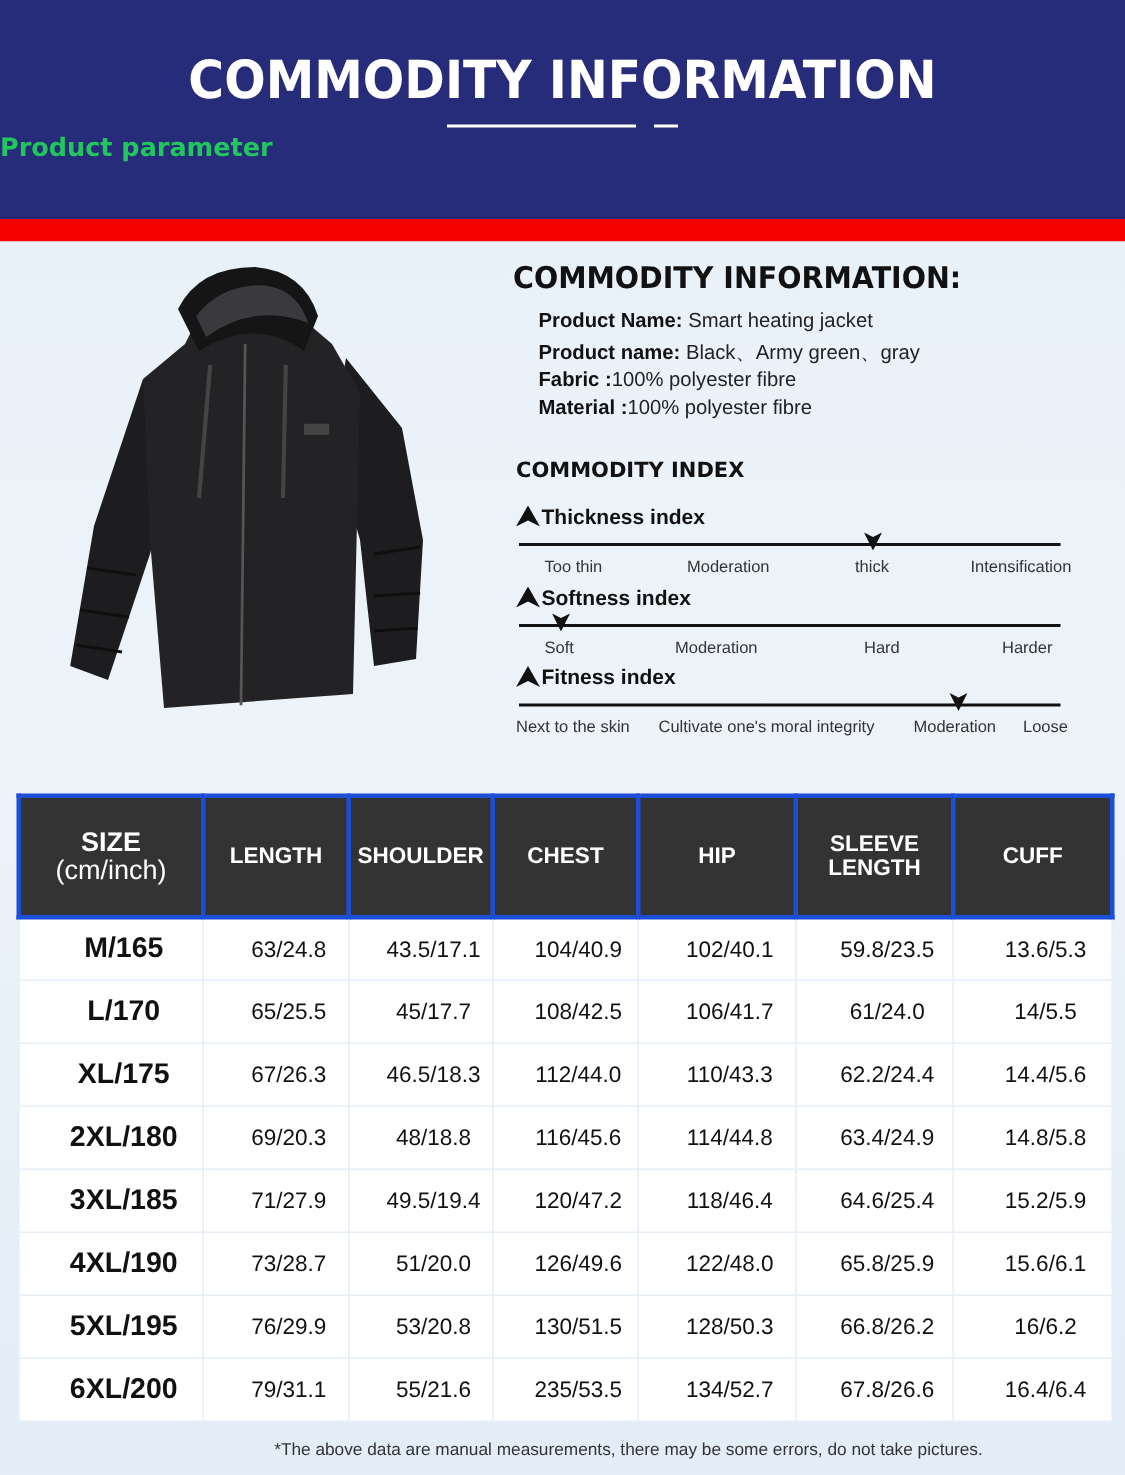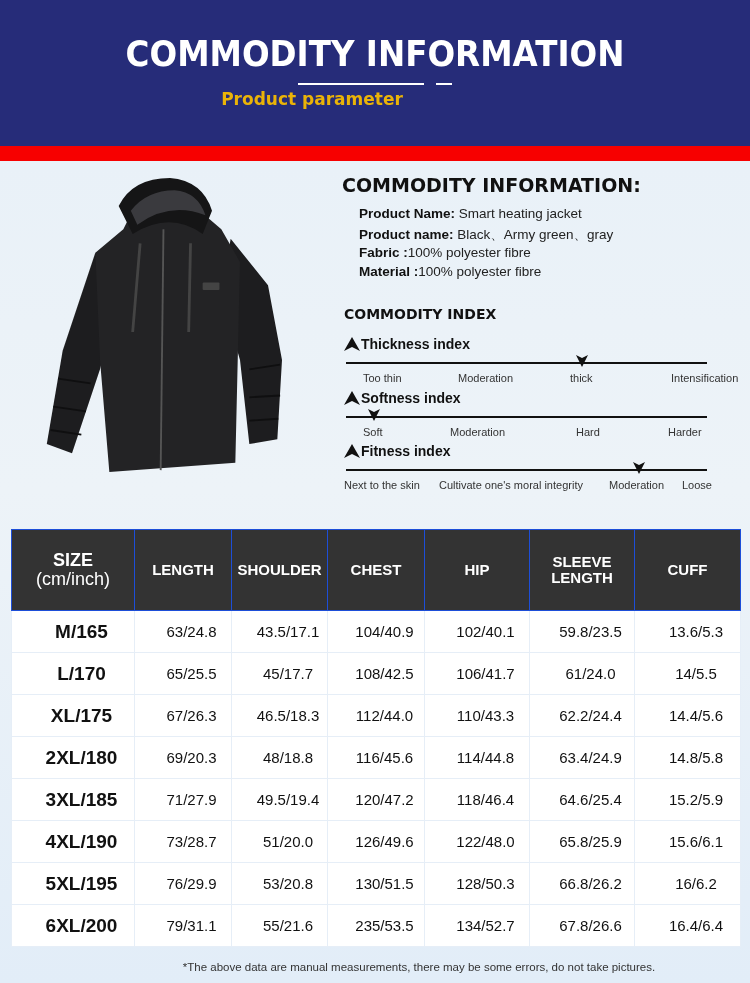--- a/index.html
+++ b/index.html
@@ -1,35 +1,35 @@
 <!DOCTYPE html>
 <html><head>
 <meta charset="utf-8">
 <style>
   * { margin:0; padding:0; box-sizing:border-box; }
   body { width:750px; height:983px; overflow:hidden; font-family:"Liberation Sans", sans-serif; background:#e6f0f9; position:relative; }
   .header { position:absolute; left:0; top:0; width:750px; height:146px; background:#262c79; }
   .header-title { position:absolute; left:0; top:34px; width:750px; text-align:center; color:#fff; font-family:"DejaVu Sans", sans-serif; font-weight:bold; font-size:35px; letter-spacing:0px; transform:scaleX(0.93); }
   .line-long { position:absolute; left:298px; top:83px; width:126px; height:2px; background:#fff; }
   .line-short { position:absolute; left:436px; top:83px; width:16px; height:2px; background:#fff; }
-  .header-sub { position:absolute; left:0; top:89px; width:624px; text-align:center; color:#eab308; font-family:"DejaVu Sans", sans-serif; font-weight:bold; font-size:17px; }
+  .header-sub { position:absolute; left:0; top:89px; width:624px; text-align:left; color:#22c55e; font-family:"DejaVu Sans", sans-serif; font-weight:bold; font-size:17px; }
   .redband { position:absolute; left:0; top:146px; width:750px; height:15px; background:#f70000; }
   .content-bg { position:absolute; left:0; top:161px; width:750px; height:822px; background:linear-gradient(180deg,#e9f1f8 0%,#edf3f8 40%,#e2edf8 100%); }
   .jacket { position:absolute; left:30px; top:172px; width:280px; height:320px; }
   .info-title { position:absolute; left:342px; top:173px; font-family:"DejaVu Sans", sans-serif; font-weight:bold; font-size:20px; color:#111; transform-origin:left; transform:scaleX(0.95); }
   .info-line { position:absolute; left:343px; font-size:13.5px; color:#222; white-space:nowrap;padding-left:16px; }
   .info-line b { font-weight:bold; color:#111; }
   .index-title { position:absolute; left:344px; top:306px; font-family:"DejaVu Sans", sans-serif; font-weight:bold; font-size:14px; color:#111; }
   .idx-label { position:absolute; left:344px; font-size:14px; font-weight:bold; color:#111; display:flex; align-items:center; }
   .idx-label svg { width:16px; height:14px; margin-right:1px; }
   .idx-bar { position:absolute; left:346px; width:361px; height:2px; background:#111; }
   .idx-marker { position:absolute; width:12px; height:12px; }
   .idx-opt { position:absolute; font-size:11px; color:#333; white-space:nowrap; }
   table { position:absolute; left:11px; top:529px; border-collapse:collapse; table-layout:fixed; }
-  th { background:#333333; color:#fff; font-weight:bold; font-size:15px; height:81px; border:1px solid #1d4ed8; text-align:center; line-height:1.05; }
+  th { background:#333333; color:#fff; font-weight:bold; font-size:15px; height:81px; border:3px solid #1d4ed8; text-align:center; line-height:1.05; }
   th.size-h { font-size:18px; }
   td { background:#fff; height:42px; border:1px solid #e6eef7; text-align:center; font-size:15px; color:#111;padding-left:17px; }
   td.size { font-weight:bold; font-size:19px; }
   .footnote { position:absolute; left:0; top:961px; width:750px; text-align:center; font-size:11.5px; color:#333;margin-left:44px; }
 </style>
 </head>
 <body>
 
 <div class="header">
   <div class="header-title">COMMODITY INFORMATION</div>
@@ -74,21 +74,21 @@
     </svg>
   <span>Thickness index</span>
 </div>
 <div class="idx-bar" style="top:362px;"></div>
 <svg class="idx-marker" style="left:576px;top:355px;" viewBox="0 0 12 12">
     <path d="M0 0 L6 3 L12 0 L6 12 Z" fill="#111"></path>
   </svg>
 <div class="idx-opt" style="left:363px;top:372px;">Too thin</div>
 <div class="idx-opt" style="left:458px;top:372px;">Moderation</div>
 <div class="idx-opt" style="left:570px;top:372px;">thick</div>
-<div class="idx-opt" style="left:671px;top:372px;text-align:right;">Intensification</div>
+<div class="idx-opt" style="left:647px;top:372px;text-align:right;">Intensification</div>
 
 <div class="idx-label" style="top:390px;justify-content:center;">
   <svg viewBox="0 0 16 14">
       <path d="M8 0 L16 14 L8 10 L0 14 Z" fill="#111"></path>
     </svg>
   <span>Softness index</span>
 </div>
 <div class="idx-bar" style="top:416px;"></div>
 <svg class="idx-marker" style="left:368px;top:409px;" viewBox="0 0 12 12">
     <path d="M0 0 L6 3 L12 0 L6 12 Z" fill="#111"></path>

